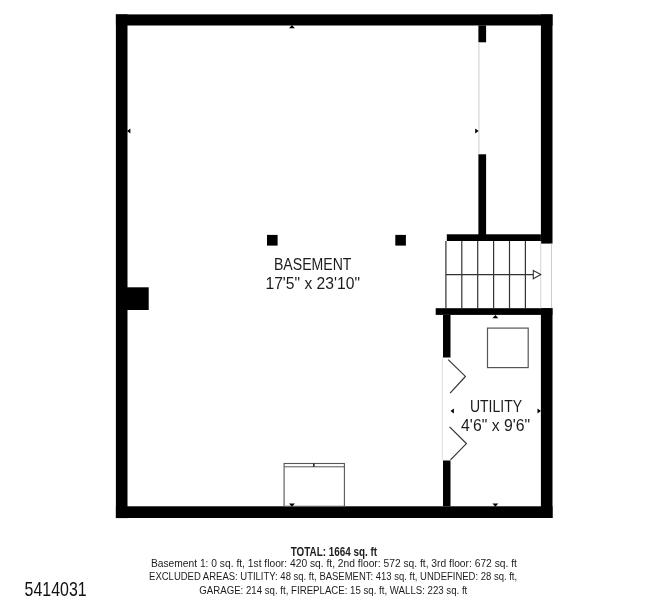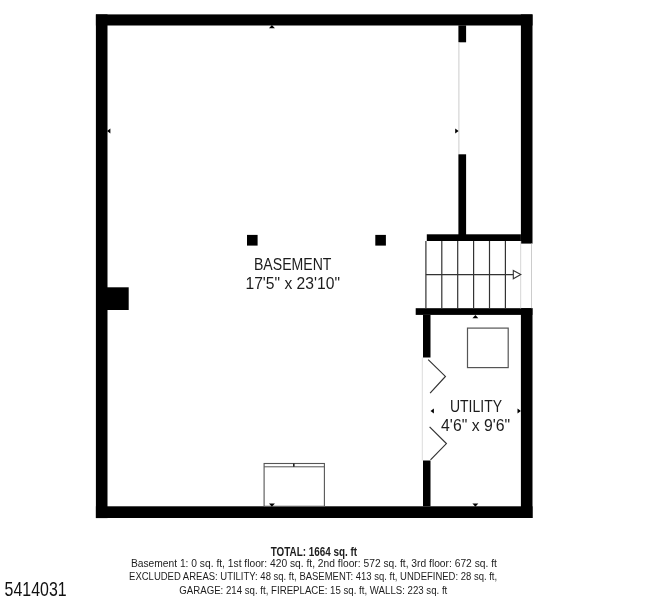--- a/index.html
+++ b/index.html
@@ -1,16 +1,16 @@
 <!DOCTYPE html>
 <html><head>
 <meta charset="utf-8">
 <style>
   html,body{margin:0;padding:0;background:#fff;}
-  .page{position:relative;width:579px;height:600px;font-family:"Liberation Sans",sans-serif;}
+  .page{position:relative;width:579px;height:600px;font-family:"Liberation Sans",sans-serif;margin-left:20px;}
   svg text{font-family:"Liberation Sans",sans-serif;}
   svg{will-change:transform;}
 </style>
 </head>
 <body>
 <div class="page">
 <svg width="659" height="600" viewBox="0 0 659 600">
 
   <rect x="0" y="0" width="659" height="600" fill="#ffffff"></rect>
 

